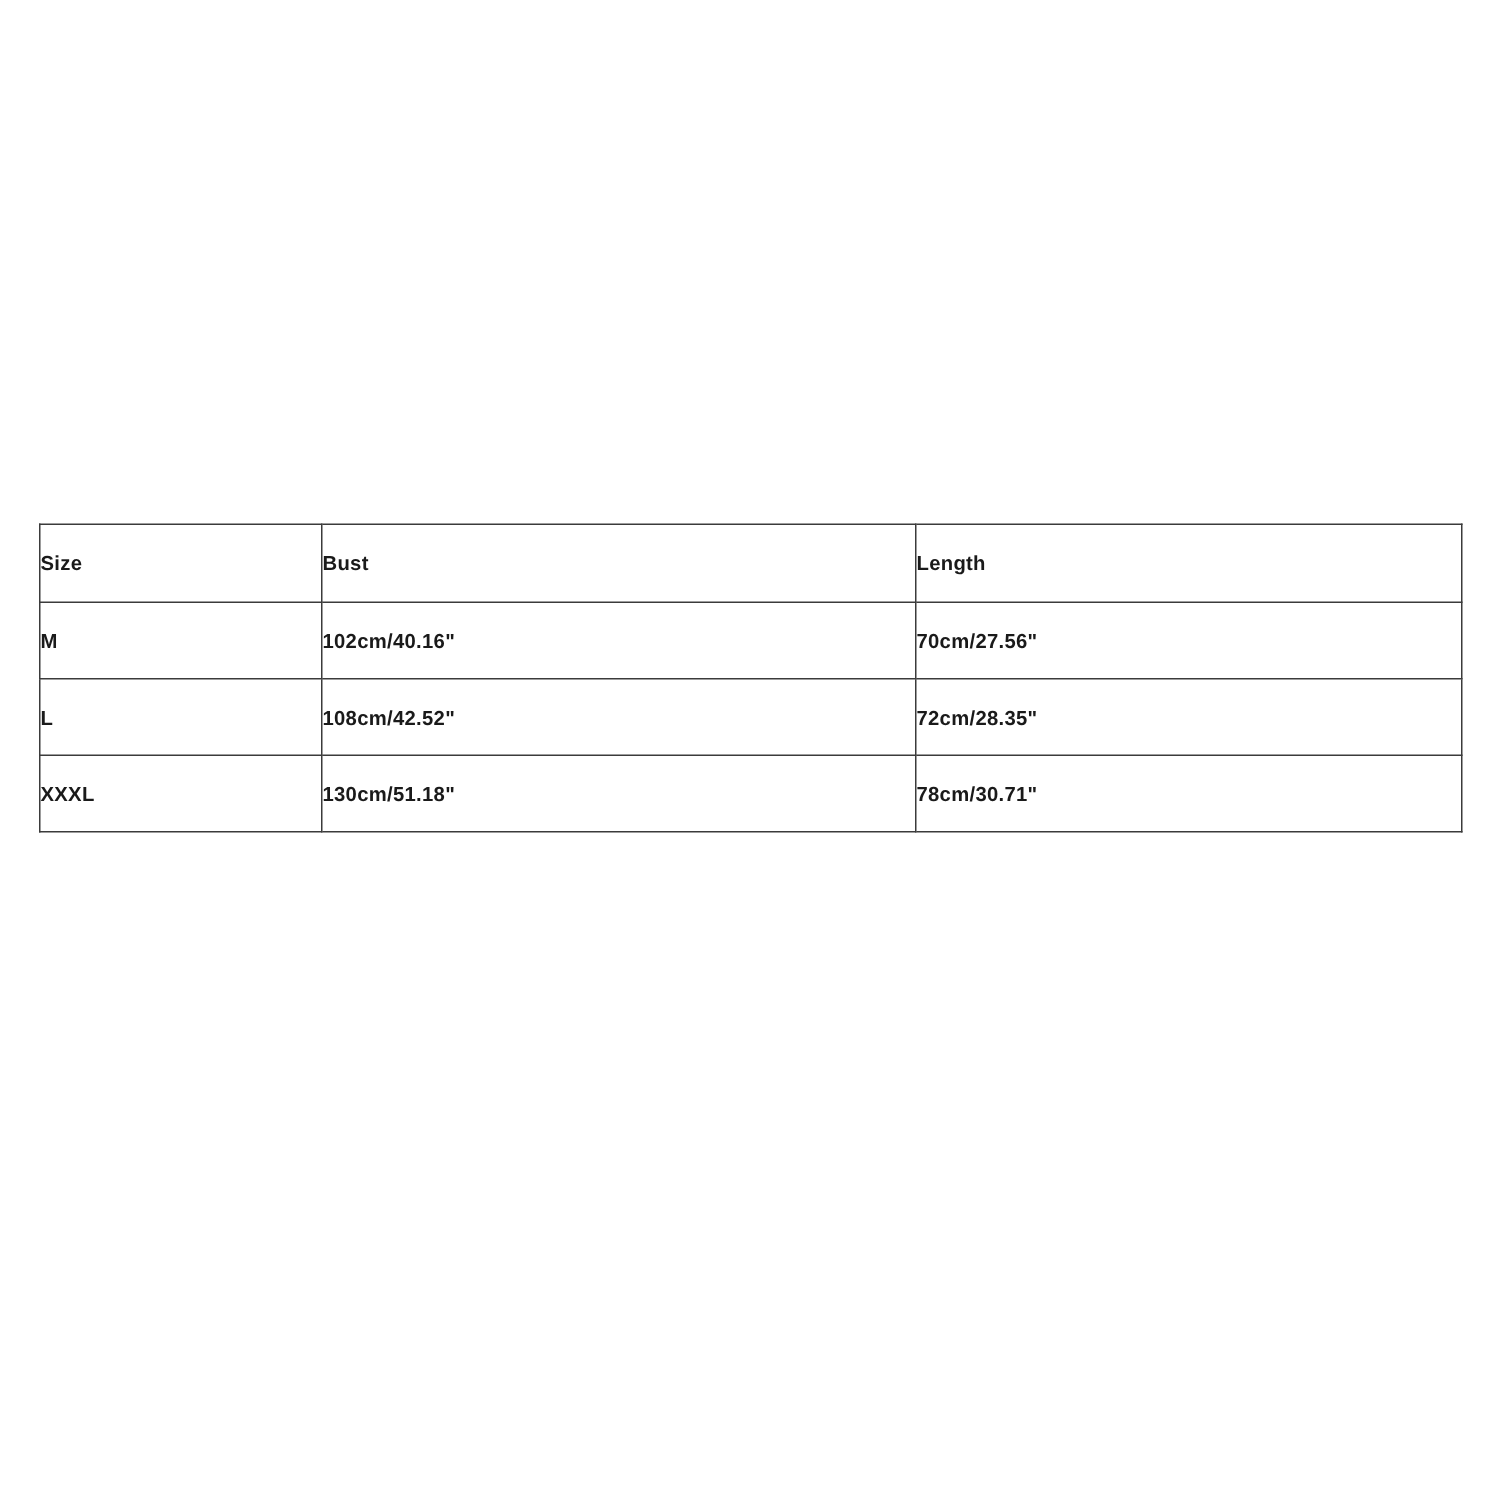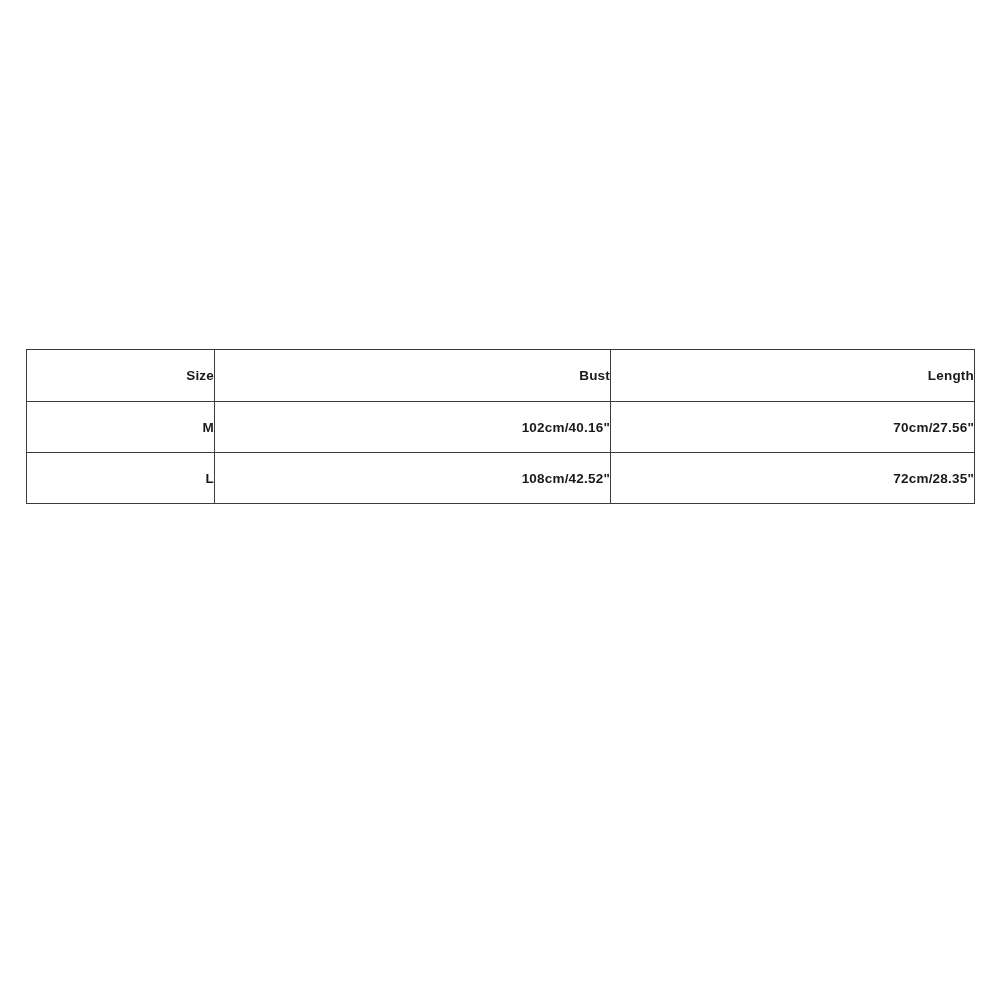--- a/index.html
+++ b/index.html
@@ -21,21 +21,21 @@
     width: 948px;
     border-collapse: collapse;
     table-layout: fixed;
   }
   .size-chart col.col-size { width: 188px; }
   .size-chart col.col-bust { width: 396px; }
   .size-chart col.col-length { width: 364px; }
   .size-chart th,
   .size-chart td {
     border: 1px solid #3b3b3b;
-    text-align: right;
+    text-align: left;
     vertical-align: middle;
     font-size: 13.5px;
     font-weight: bold;
     letter-spacing: 0.2px;
     padding: 0;
   }
   .size-chart thead th {
     height: 51px;
   }
   .size-chart tbody td {
@@ -62,14 +62,19 @@
     <tr>
       <td>M</td>
       <td>102cm/40.16"</td>
       <td>70cm/27.56"</td>
     </tr>
     <tr>
       <td>L</td>
       <td>108cm/42.52"</td>
       <td>72cm/28.35"</td>
     </tr>
+    <tr>
+      <td>XXXL</td>
+      <td>130cm/51.18"</td>
+      <td>78cm/30.71"</td>
+    </tr>
   </tbody>
 </table>
 
 </body></html>

